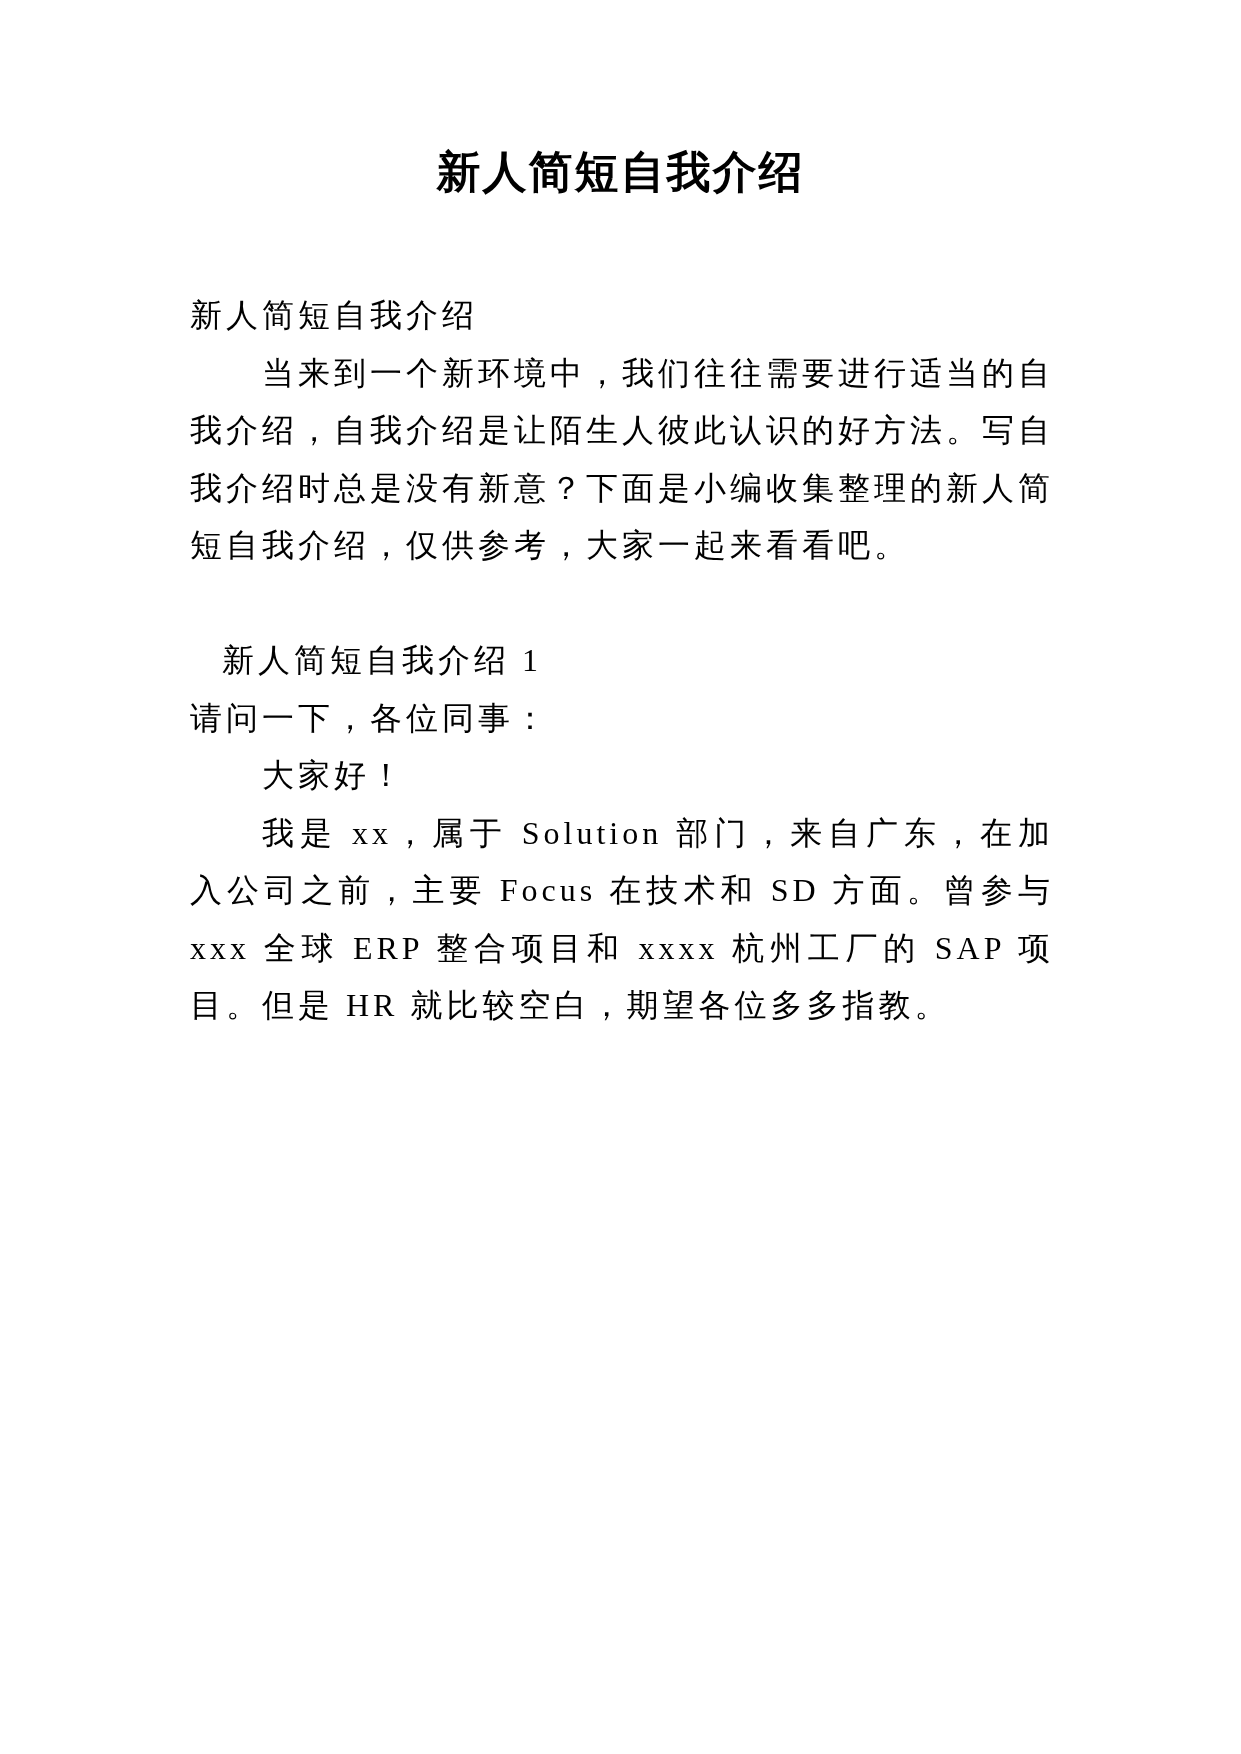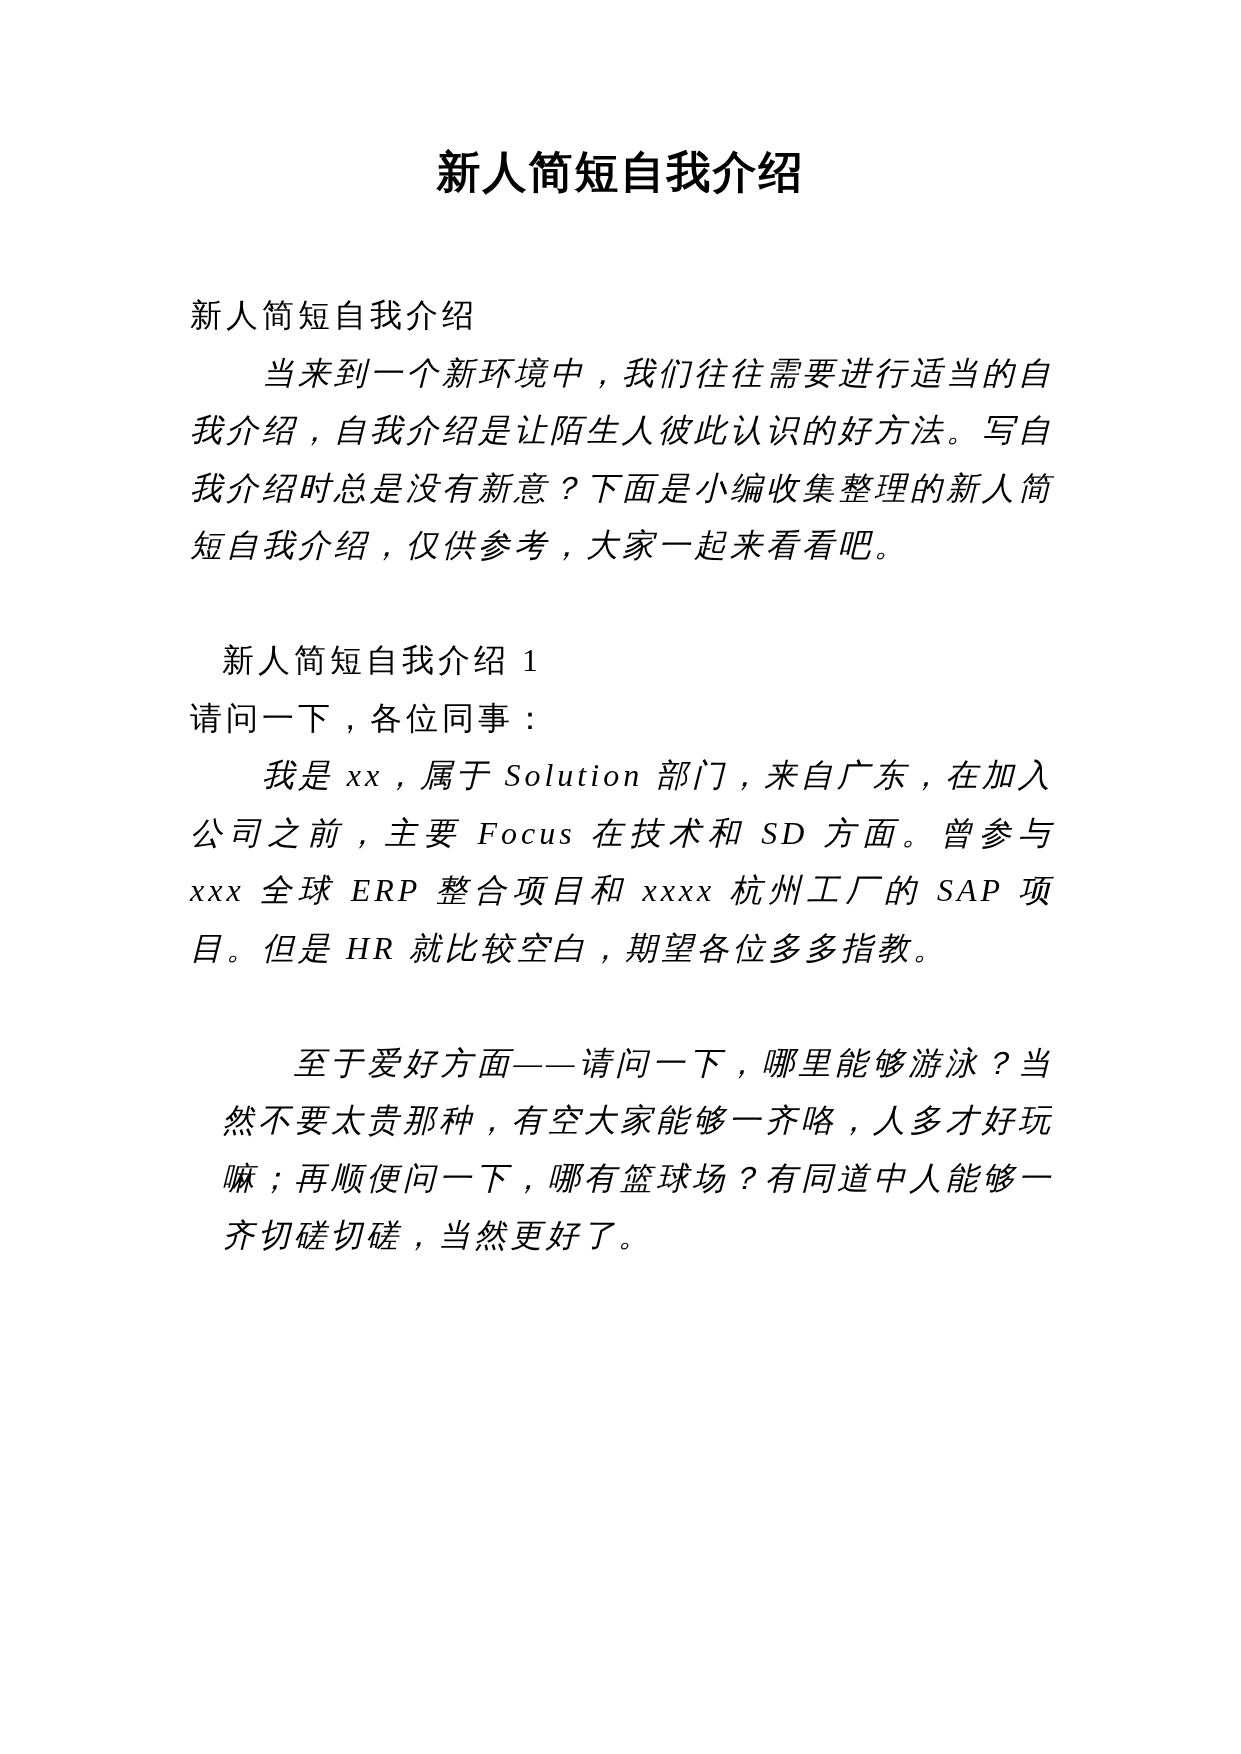--- a/index.html
+++ b/index.html
@@ -35,34 +35,33 @@
     letter-spacing: 4px;
     text-align: justify;
     color: #000000;
   }
   .para {
     margin: 0;
     padding: 0;
   }
   .para.indent {
     text-indent: 72px;
-    font-style: italic;
   }
   .para.space-before {
     margin-top: 57.5px;
     margin-left: 32px;
   }
 </style>
 </head>
 <body>
 
 <div class="page">
   <h1 class="doc-title">新人简短自我介绍</h1>
 
   <div class="doc-body">
     <p class="para">新人简短自我介绍</p>
     <p class="para indent">当来到一个新环境中，我们往往需要进行适当的自我介绍，自我介绍是让陌生人彼此认识的好方法。写自我介绍时总是没有新意？下面是小编收集整理的新人简短自我介绍，仅供参考，大家一起来看看吧。</p>
     <p class="para space-before">新人简短自我介绍 1</p>
     <p class="para">请问一下，各位同事：</p>
+    <p class="para indent">大家好！</p>
     <p class="para indent">我是 xx，属于 Solution 部门，来自广东，在加入公司之前，主要 Focus 在技术和 SD 方面。曾参与 xxx 全球 ERP 整合项目和 xxxx 杭州工厂的 SAP 项目。但是 HR 就比较空白，期望各位多多指教。</p>
-    <p class="para indent space-before">至于爱好方面——请问一下，哪里能够游泳？当然不要太贵那种，有空大家能够一齐咯，人多才好玩嘛；再顺便问一下，哪有篮球场？有同道中人能够一齐切磋切磋，当然更好了。</p>
   </div>
 </div>
 
 </body></html>

